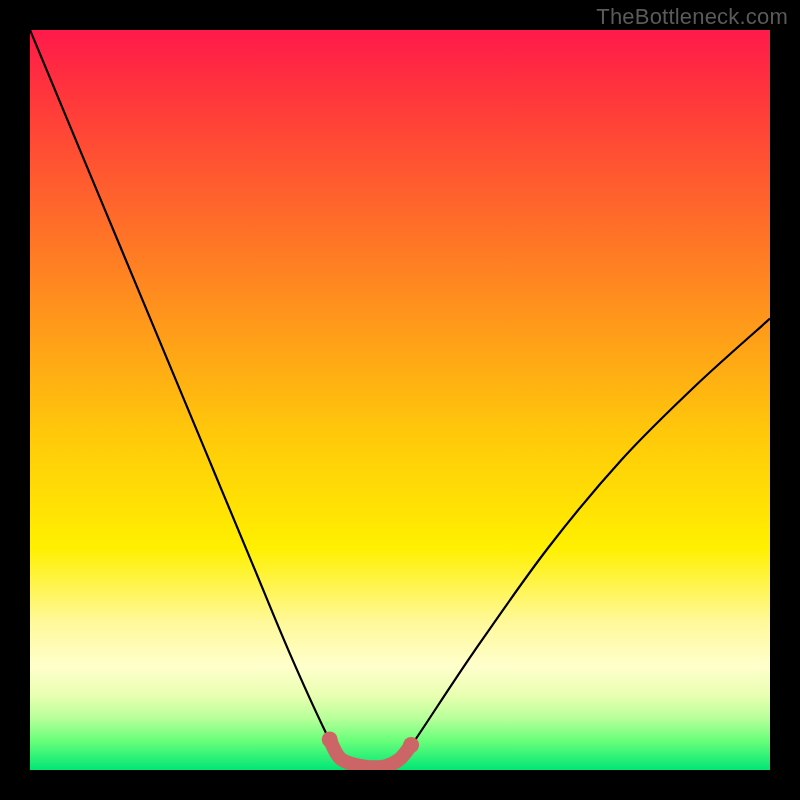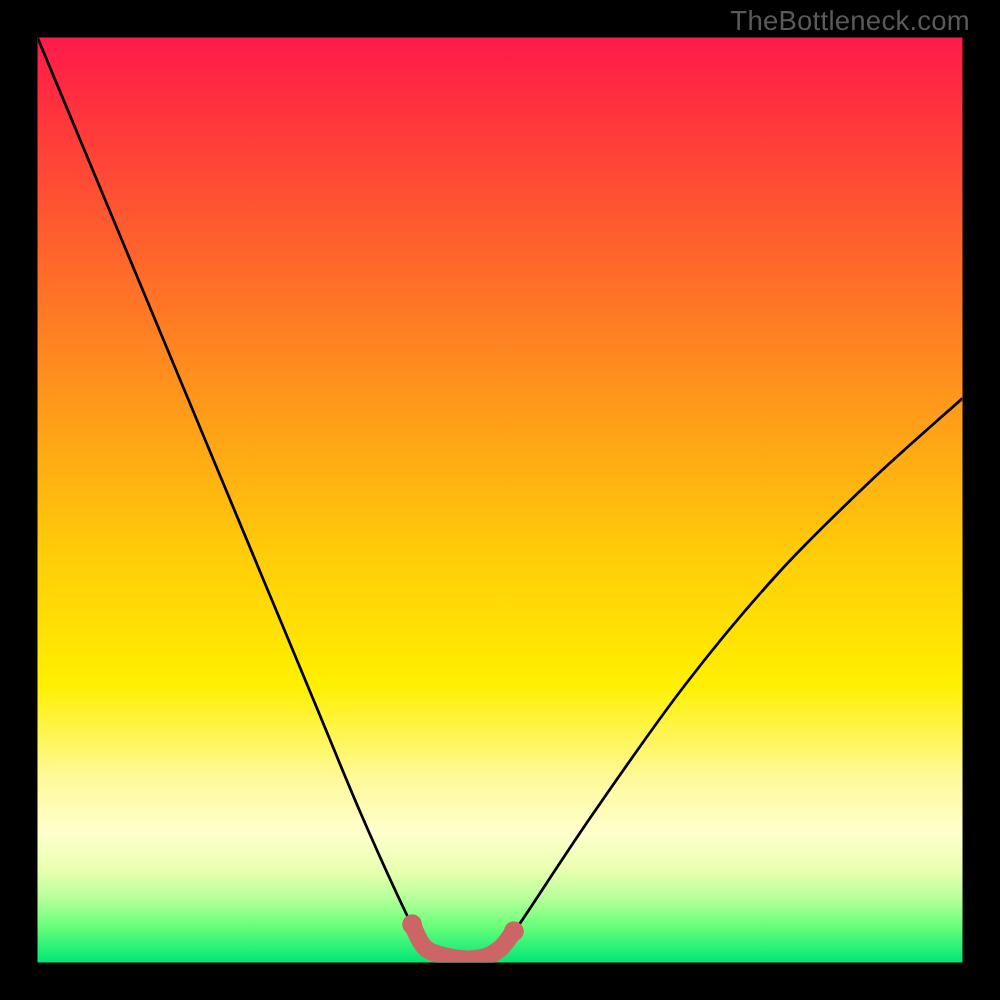--- a/index.html
+++ b/index.html
@@ -35,21 +35,21 @@
       #ffffcc 86%,
       #e8ffb0 90%,
       #b8ff9a 93%,
       #6aff7a 96%,
       #00e676 100%
     );
   }
   .watermark {
     position: absolute;
     top: 4px;
-    right: 24px;
+    right: 12px;
     font-family: Arial, Helvetica, sans-serif;
     font-size: 22px;
     color: #5a5a5a;
     letter-spacing: 0.2px;
     user-select: none;
   }
   svg.overlay {
     position: absolute;
     top: 0;
     left: 0;

